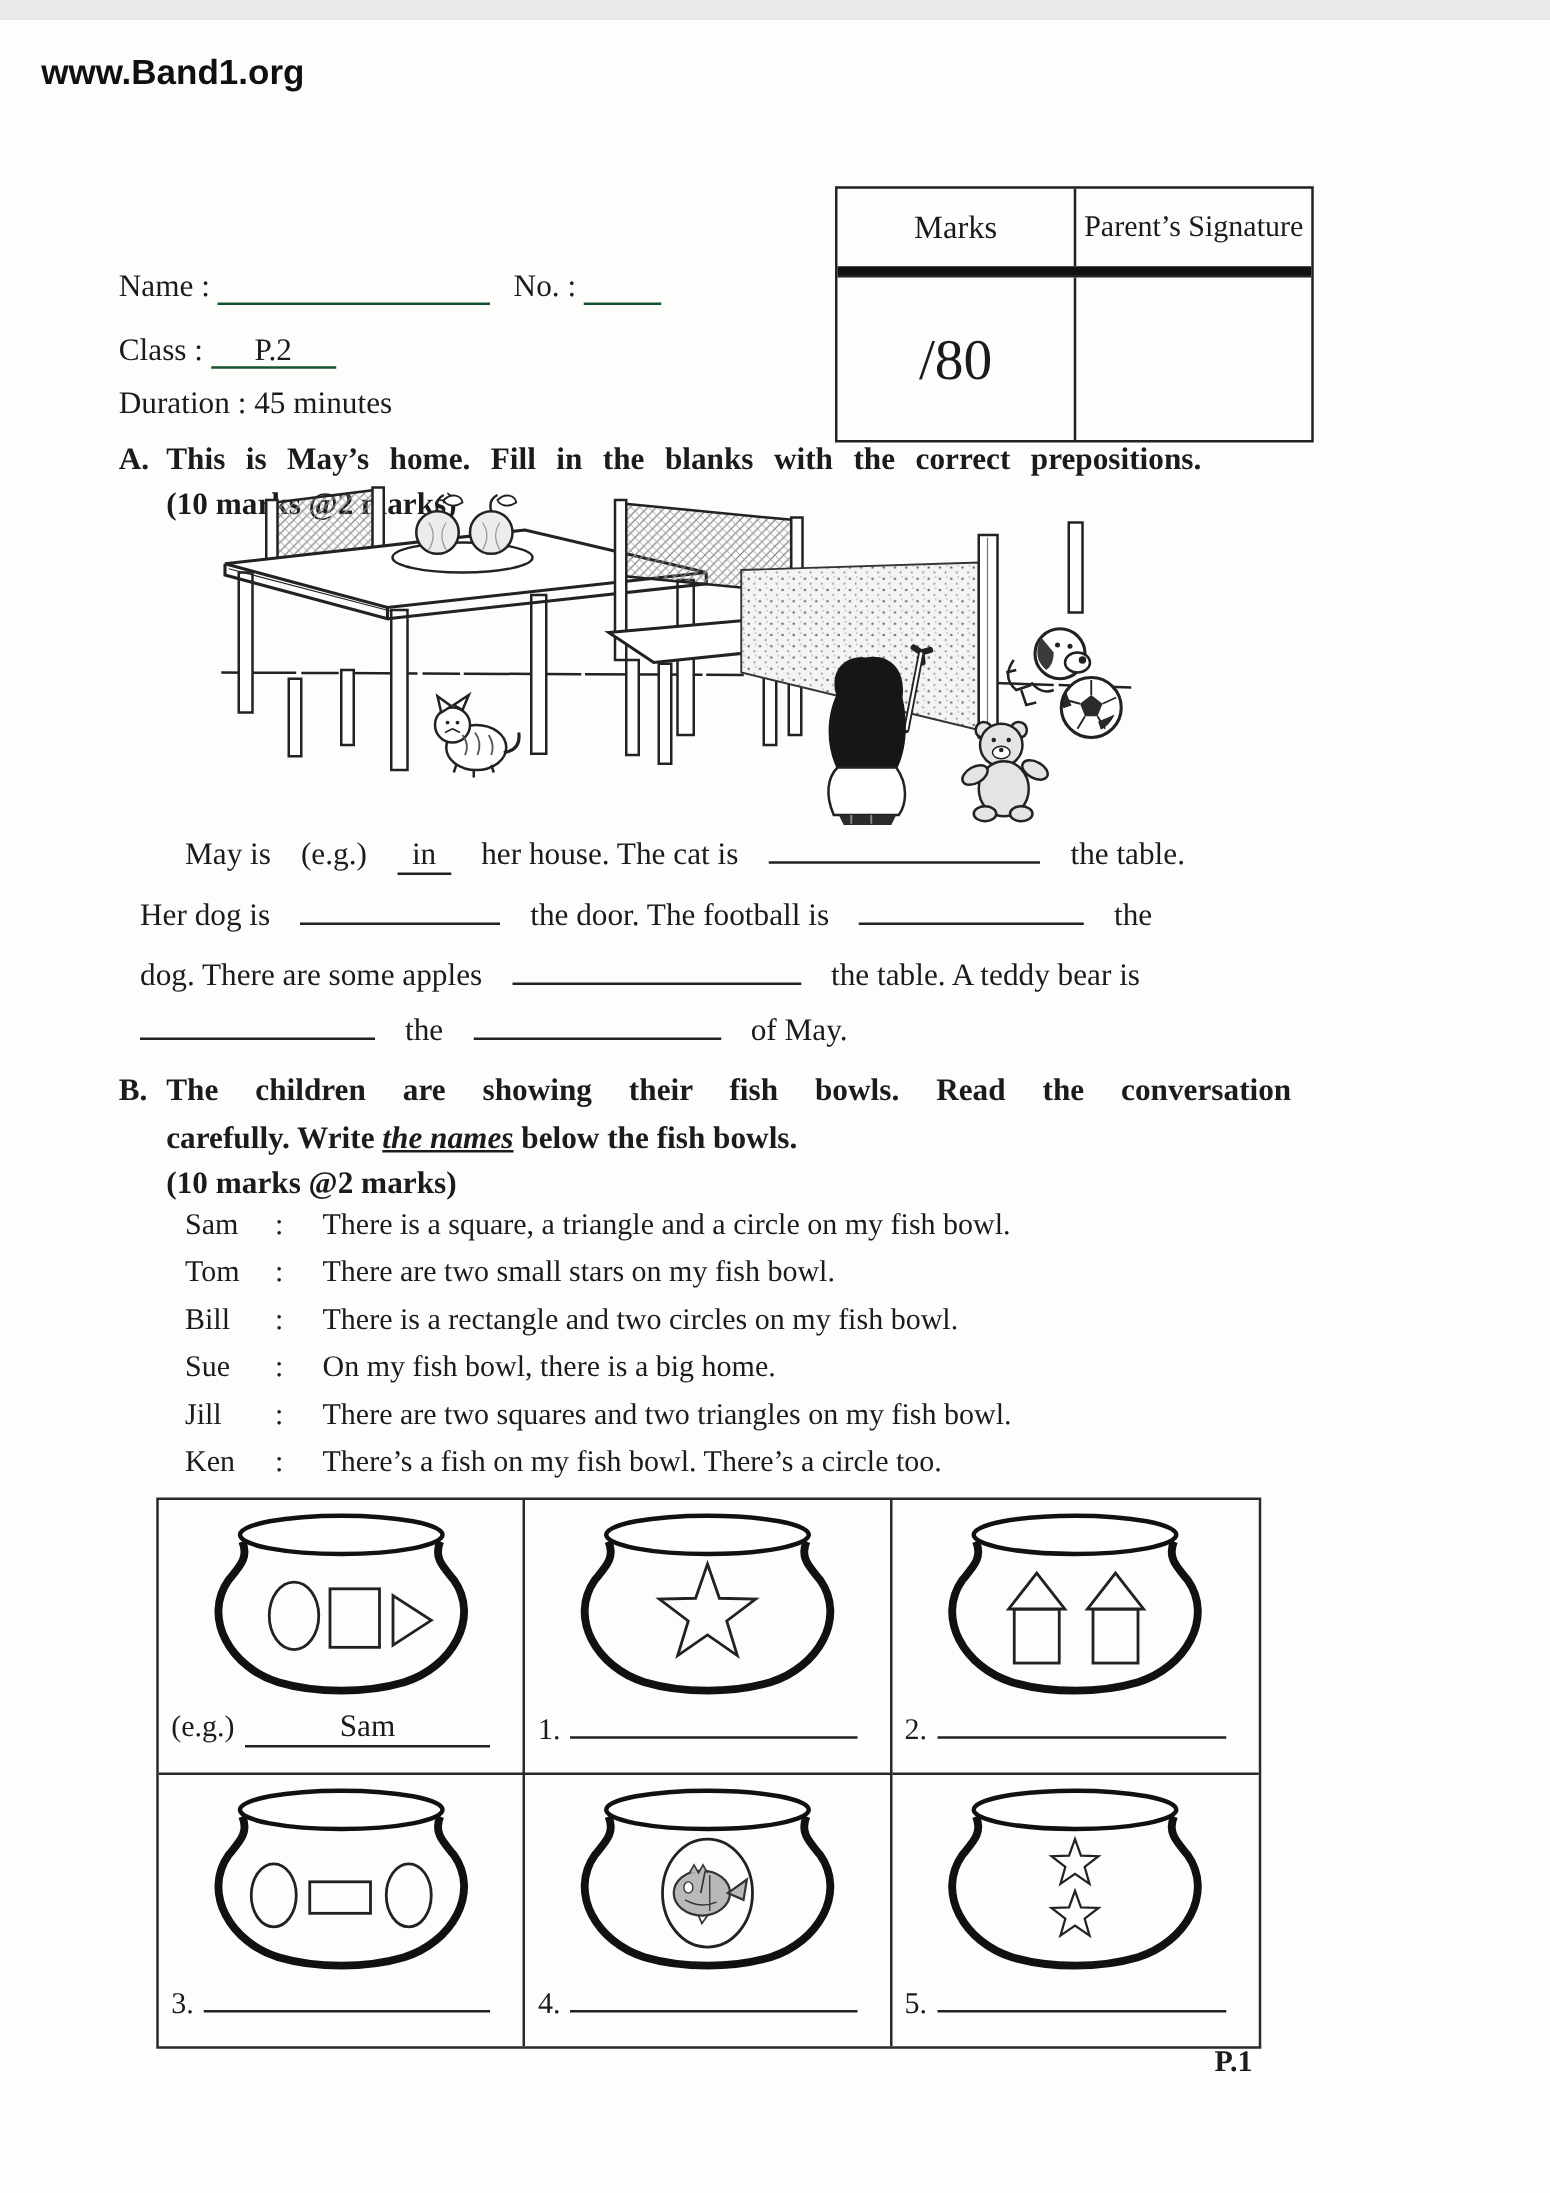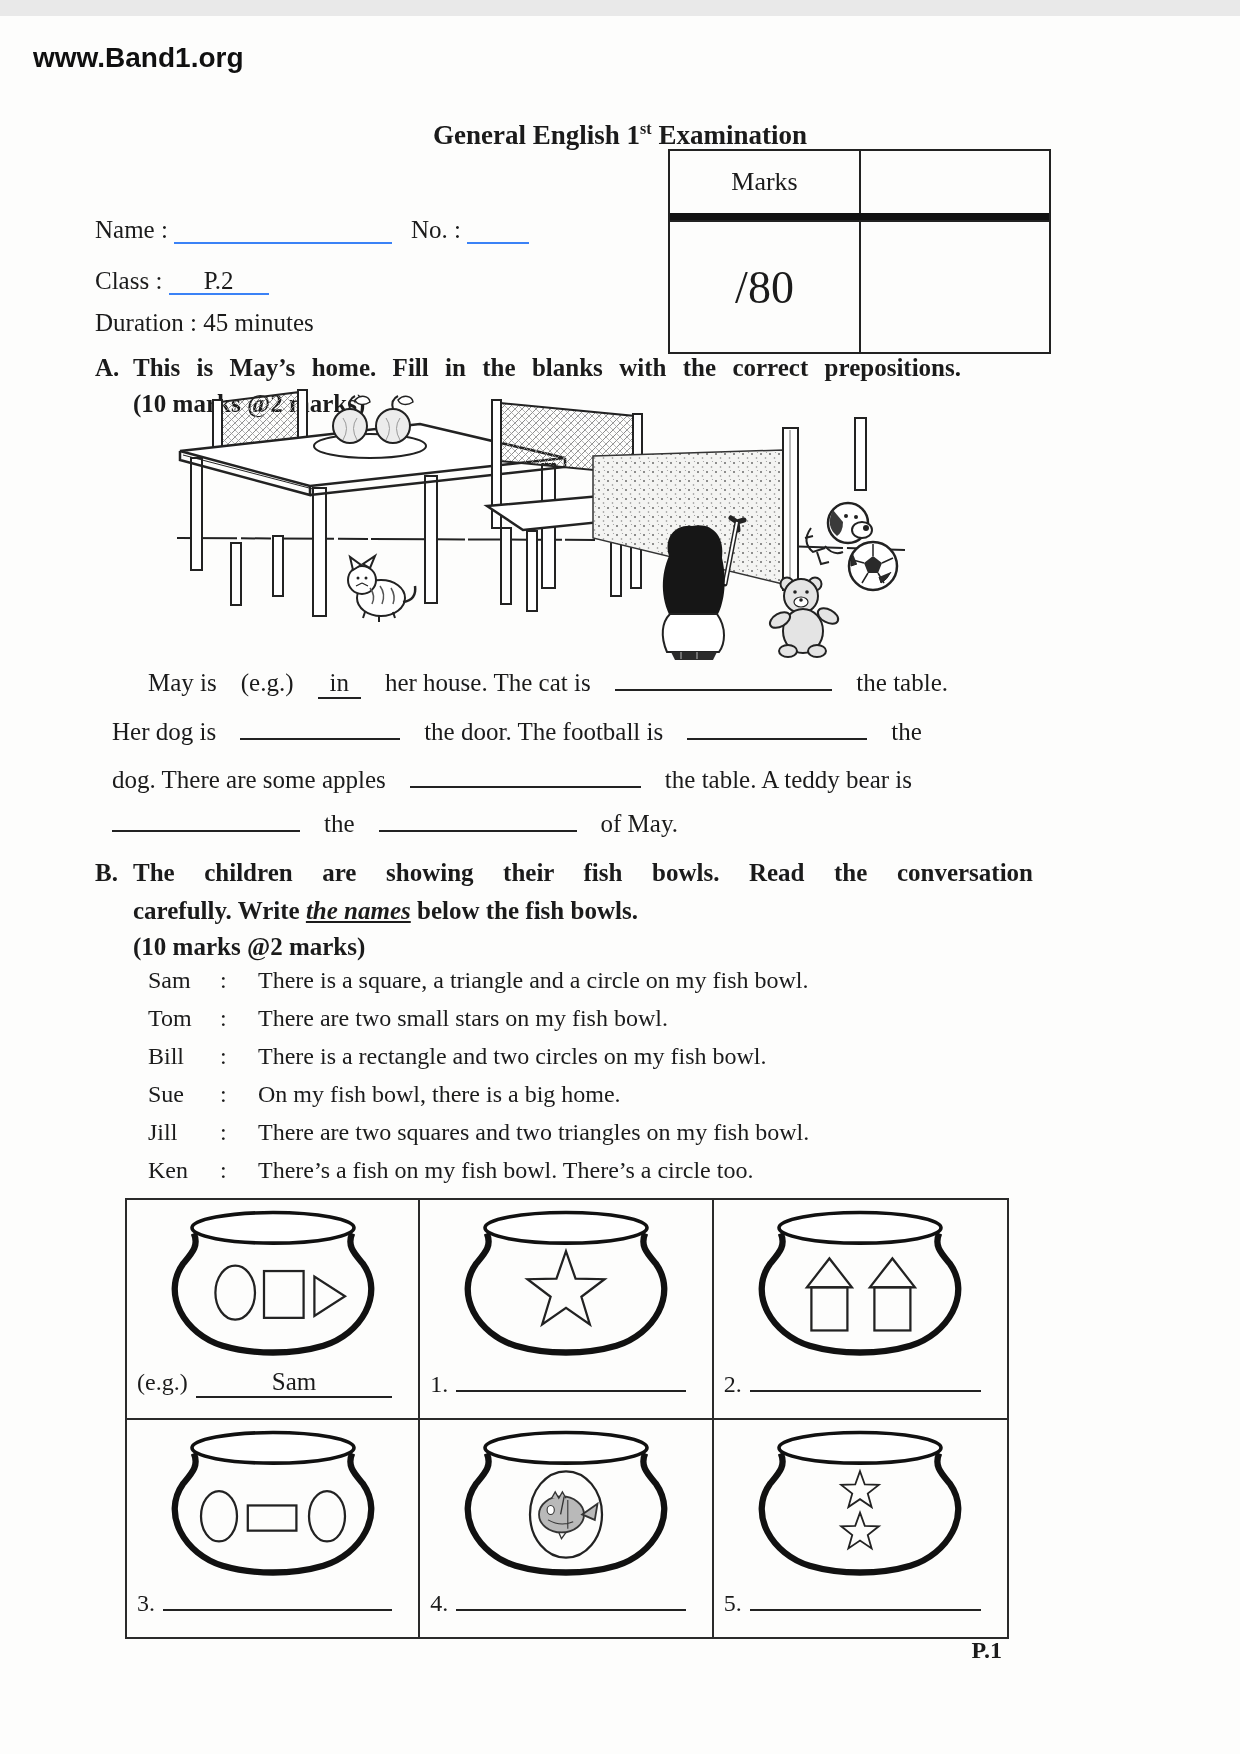--- a/index.html
+++ b/index.html
@@ -19,21 +19,21 @@
   .marks-table{left:668px;top:133px;width:379px;border:2px solid #222;background:#fdfdfc;}
   .marks-table .hdr{display:flex;border-bottom:7px solid #111;}
   .marks-table .hdr > div{display:flex;align-items:center;justify-content:center;text-align:center;height:62px;}
   .marks-table .hdr .c1{width:189px;font-size:26px;border-right:2px solid #222;}
   .marks-table .hdr .c2{flex:1;font-size:24px;line-height:1.12;}
   .marks-table .bod{display:flex;height:130px;border-top:2px solid #222;gap:40px;}
   .marks-table .bod .c1{width:189px;border-right:2px solid #222;display:flex;align-items:center;justify-content:center;font-size:46px;}
   .marks-table .bod .c2{flex:1;}
   
   .info{font-size:25px;white-space:nowrap;}
-  .u{display:inline-block;border-bottom:2px solid #3b82f6;height:26px;vertical-align:bottom;}
+  .u{display:inline-block;border-bottom:2px solid #14532d;height:26px;vertical-align:bottom;}
   .u.center{text-align:center;}
   
   .sec-label{font-size:25px;font-weight:bold;}
   .sec-text{font-size:25px;font-weight:bold;text-align:justify;text-align-last:justify;}
   .sec-text2,.sec-marks{font-size:25px;font-weight:bold;}
   .emph{font-style:italic;text-decoration:underline;}
   
   .passage-line{position:absolute;left:112px;width:800px;display:flex;align-items:baseline;
     column-gap:24px;font-size:25px;}
   .passage-line .seg{white-space:pre;}
@@ -57,25 +57,25 @@
   svg .ln{stroke:#222;fill:none;}
   svg .wh{fill:#fff;stroke:#222;}
 </style>
 </head>
 <body>
 
 <div class="page">
 
   <div class="abs watermark">www.Band1.org</div>
 
-  <div class="abs title"><span>General English 1</span><sup>st</sup><span> Examination</span></div>
 
   <div class="abs marks-table">
     <div class="hdr">
       <div class="c1">Marks</div>
+      <div class="c2">Parent’s Signature</div>
     </div>
     <div class="bod">
       <div class="c1">/80</div>
       <div class="c2"></div>
     </div>
   </div>
 
   <div class="abs info" style="left:95px;top:200px;">
     <span>Name :</span>
     <span class="u" style="width:218px;"></span>&nbsp;&nbsp;

